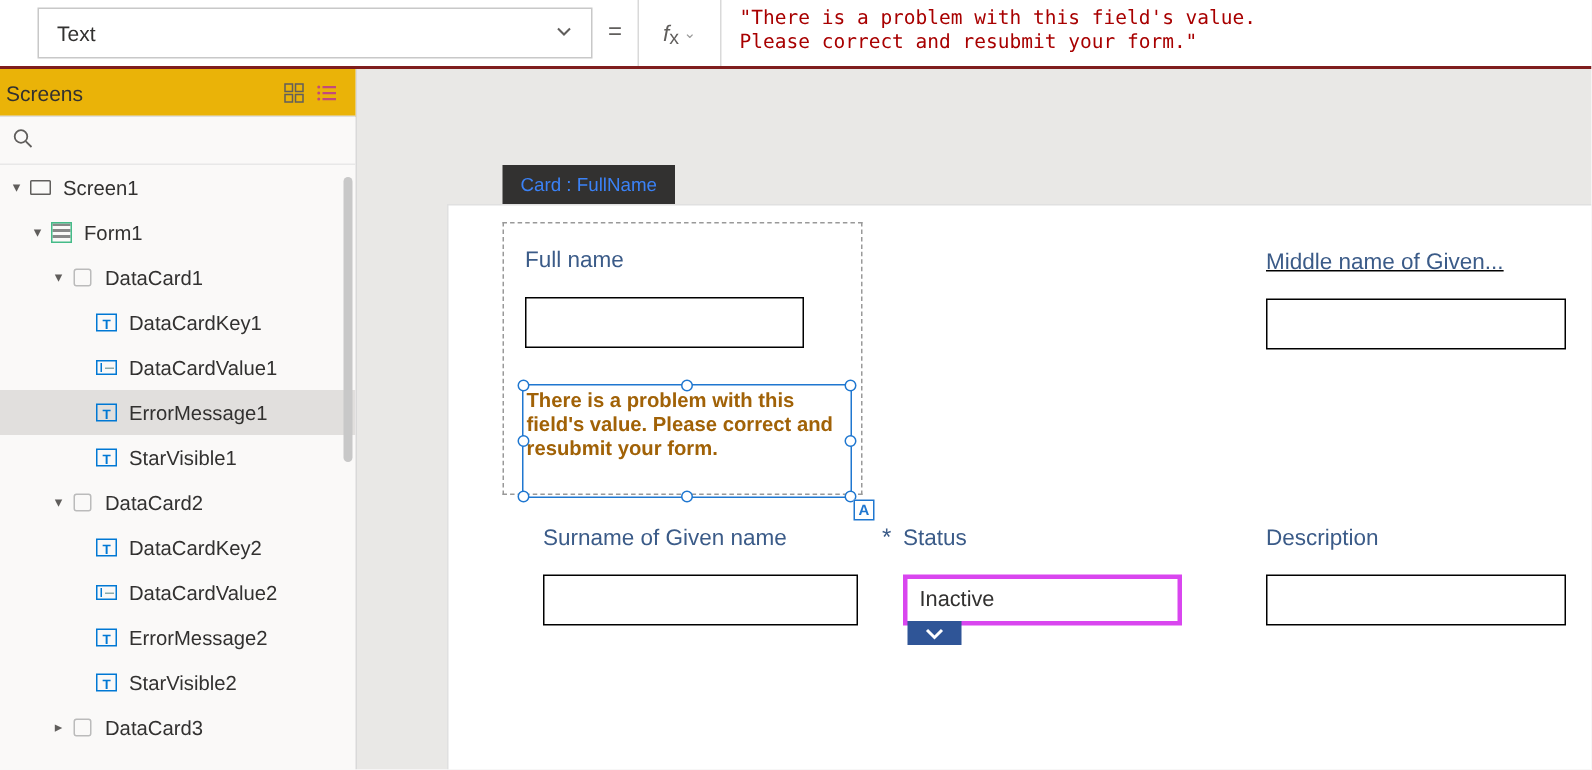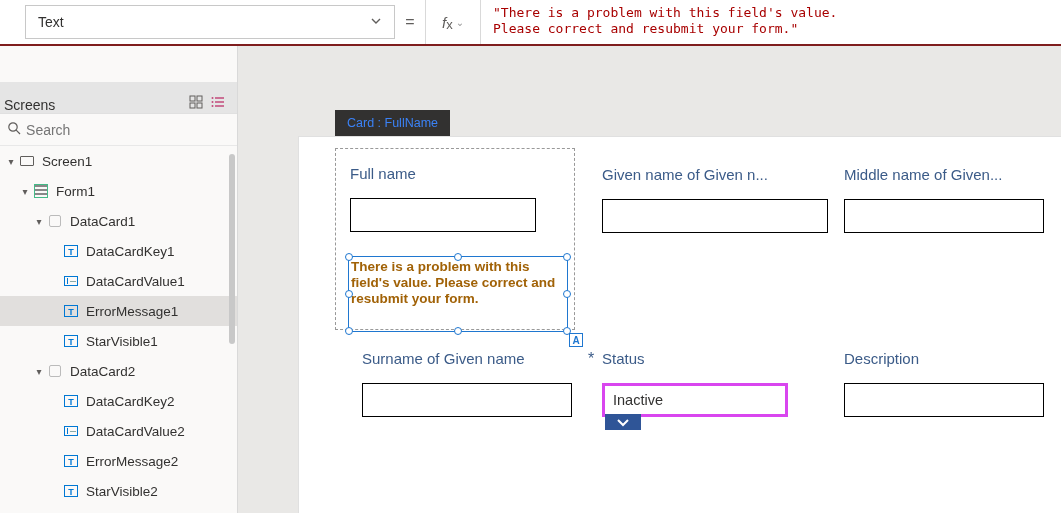--- a/index.html
+++ b/index.html
@@ -14,21 +14,21 @@
   .fx-f { font-style: italic; font-size: 15px; }
   .fx-x { font-size: 13px; position: relative; top: 2px; }
   .fx-box .chev-sm { font-size: 10px; margin-left: 3px; color: #999; }
   .formula-text { flex: 1; padding: 5px 12px; font-family: Consolas, monospace; font-size: 13px; color: #a80000; line-height: 16px; white-space: pre; overflow: hidden; }
 
   
   .main { display: flex; height: calc(100% - 46px); }
 
   
   .tree { width: 238px; background: #faf9f8; border-right: 1px solid #d9d9d9; display: flex; flex-direction: column; }
-  .tree-hdr { display: flex; align-items: flex-end; height: 32px; padding: 0 8px 0 4px; border-bottom: 1px solid #e0e0e0; background:#e5e5e5;margin-top:36px; }
+  .tree-hdr { display: flex; align-items: center; height: 32px; padding: 0 8px 0 4px; border-bottom: 1px solid #e0e0e0; background:#eab308; }
   .tree-hdr .title { font-size: 14px; color: #323130; flex: 1; }
   .tree-hdr .tool { width: 22px; height: 22px; display:flex; align-items:center; justify-content:center; color:#605e5c; cursor:pointer; }
   .search-row { position: relative; height: 32px; display: flex; align-items: center; padding: 0 4px; border-bottom: 1px solid #e8e8e8; }
   .search-row .mag { width:22px; text-align:center; color:#605e5c; font-size:14px; }
   .search-row input { border:none; outline:none; background:transparent; font-size:14px; color:#666; width:100%; }
   .tree-body { position: relative; flex:1; overflow:hidden; }
   .tree-scroll { position:absolute; right:2px; top:8px; width:6px; height:190px; background:#c8c8c8; border-radius:3px; }
 
   .node { display:flex; align-items:center; height:30px; font-size:13.5px; color:#323130; cursor:pointer; white-space:nowrap; overflow:hidden; }
   .node.selected { background:#e1dfdd; }
@@ -124,21 +124,20 @@
           </svg>
       </span>
     </div>
     <div class="search-row">
       <span class="mag">
         <svg width="14" height="14" viewBox="0 0 14 14">
             <circle cx="6" cy="6" r="4.2" stroke="#605e5c" stroke-width="1.2" fill="none"></circle>
             <line x1="9.2" y1="9.2" x2="13" y2="13" stroke="#605e5c" stroke-width="1.2"></line>
           </svg>
       </span>
-      <input placeholder="Search" style="">
     </div>
     <div class="tree-body" id="tree-body">
       <div class="tree-scroll"></div>
     <div class="node depth0">
           <span class="caret">▾</span>
           <span class="ico">
             <div class="ico-screen"></div>
           </span>
           <span>Screen1</span>
         </div>
@@ -247,26 +246,22 @@
       <div class="handle h-t"></div>
       <div class="handle h-tr"></div>
       <div class="handle h-l"></div>
       <div class="handle h-r"></div>
       <div class="handle h-bl"></div>
       <div class="handle h-b"></div>
       <div class="handle h-br"></div>
       <div class="a-badge">A</div>
     </div>
 
-    <div class="plain-field" style="left:364px; top:120px;">
-      <div class="field-label">Given name of Given n...</div>
-      <div class="field-input"></div>
-    </div>
-
-    <div class="plain-field" style="left:606px; top:120px; width:200px;">
+
+    <div class="plain-field" style="left:606px; top:120px; width:200px;text-decoration:underline;">
       <div class="field-label">Middle name of Given...</div>
       <div class="field-input"></div>
     </div>
 
     <div class="plain-field" style="left:124px; top:304px; width:210px;">
       <div class="field-label">Surname of Given name</div>
       <div class="field-input"></div>
     </div>
 
     <div class="plain-field" style="left:364px; top:304px; width:186px;">

